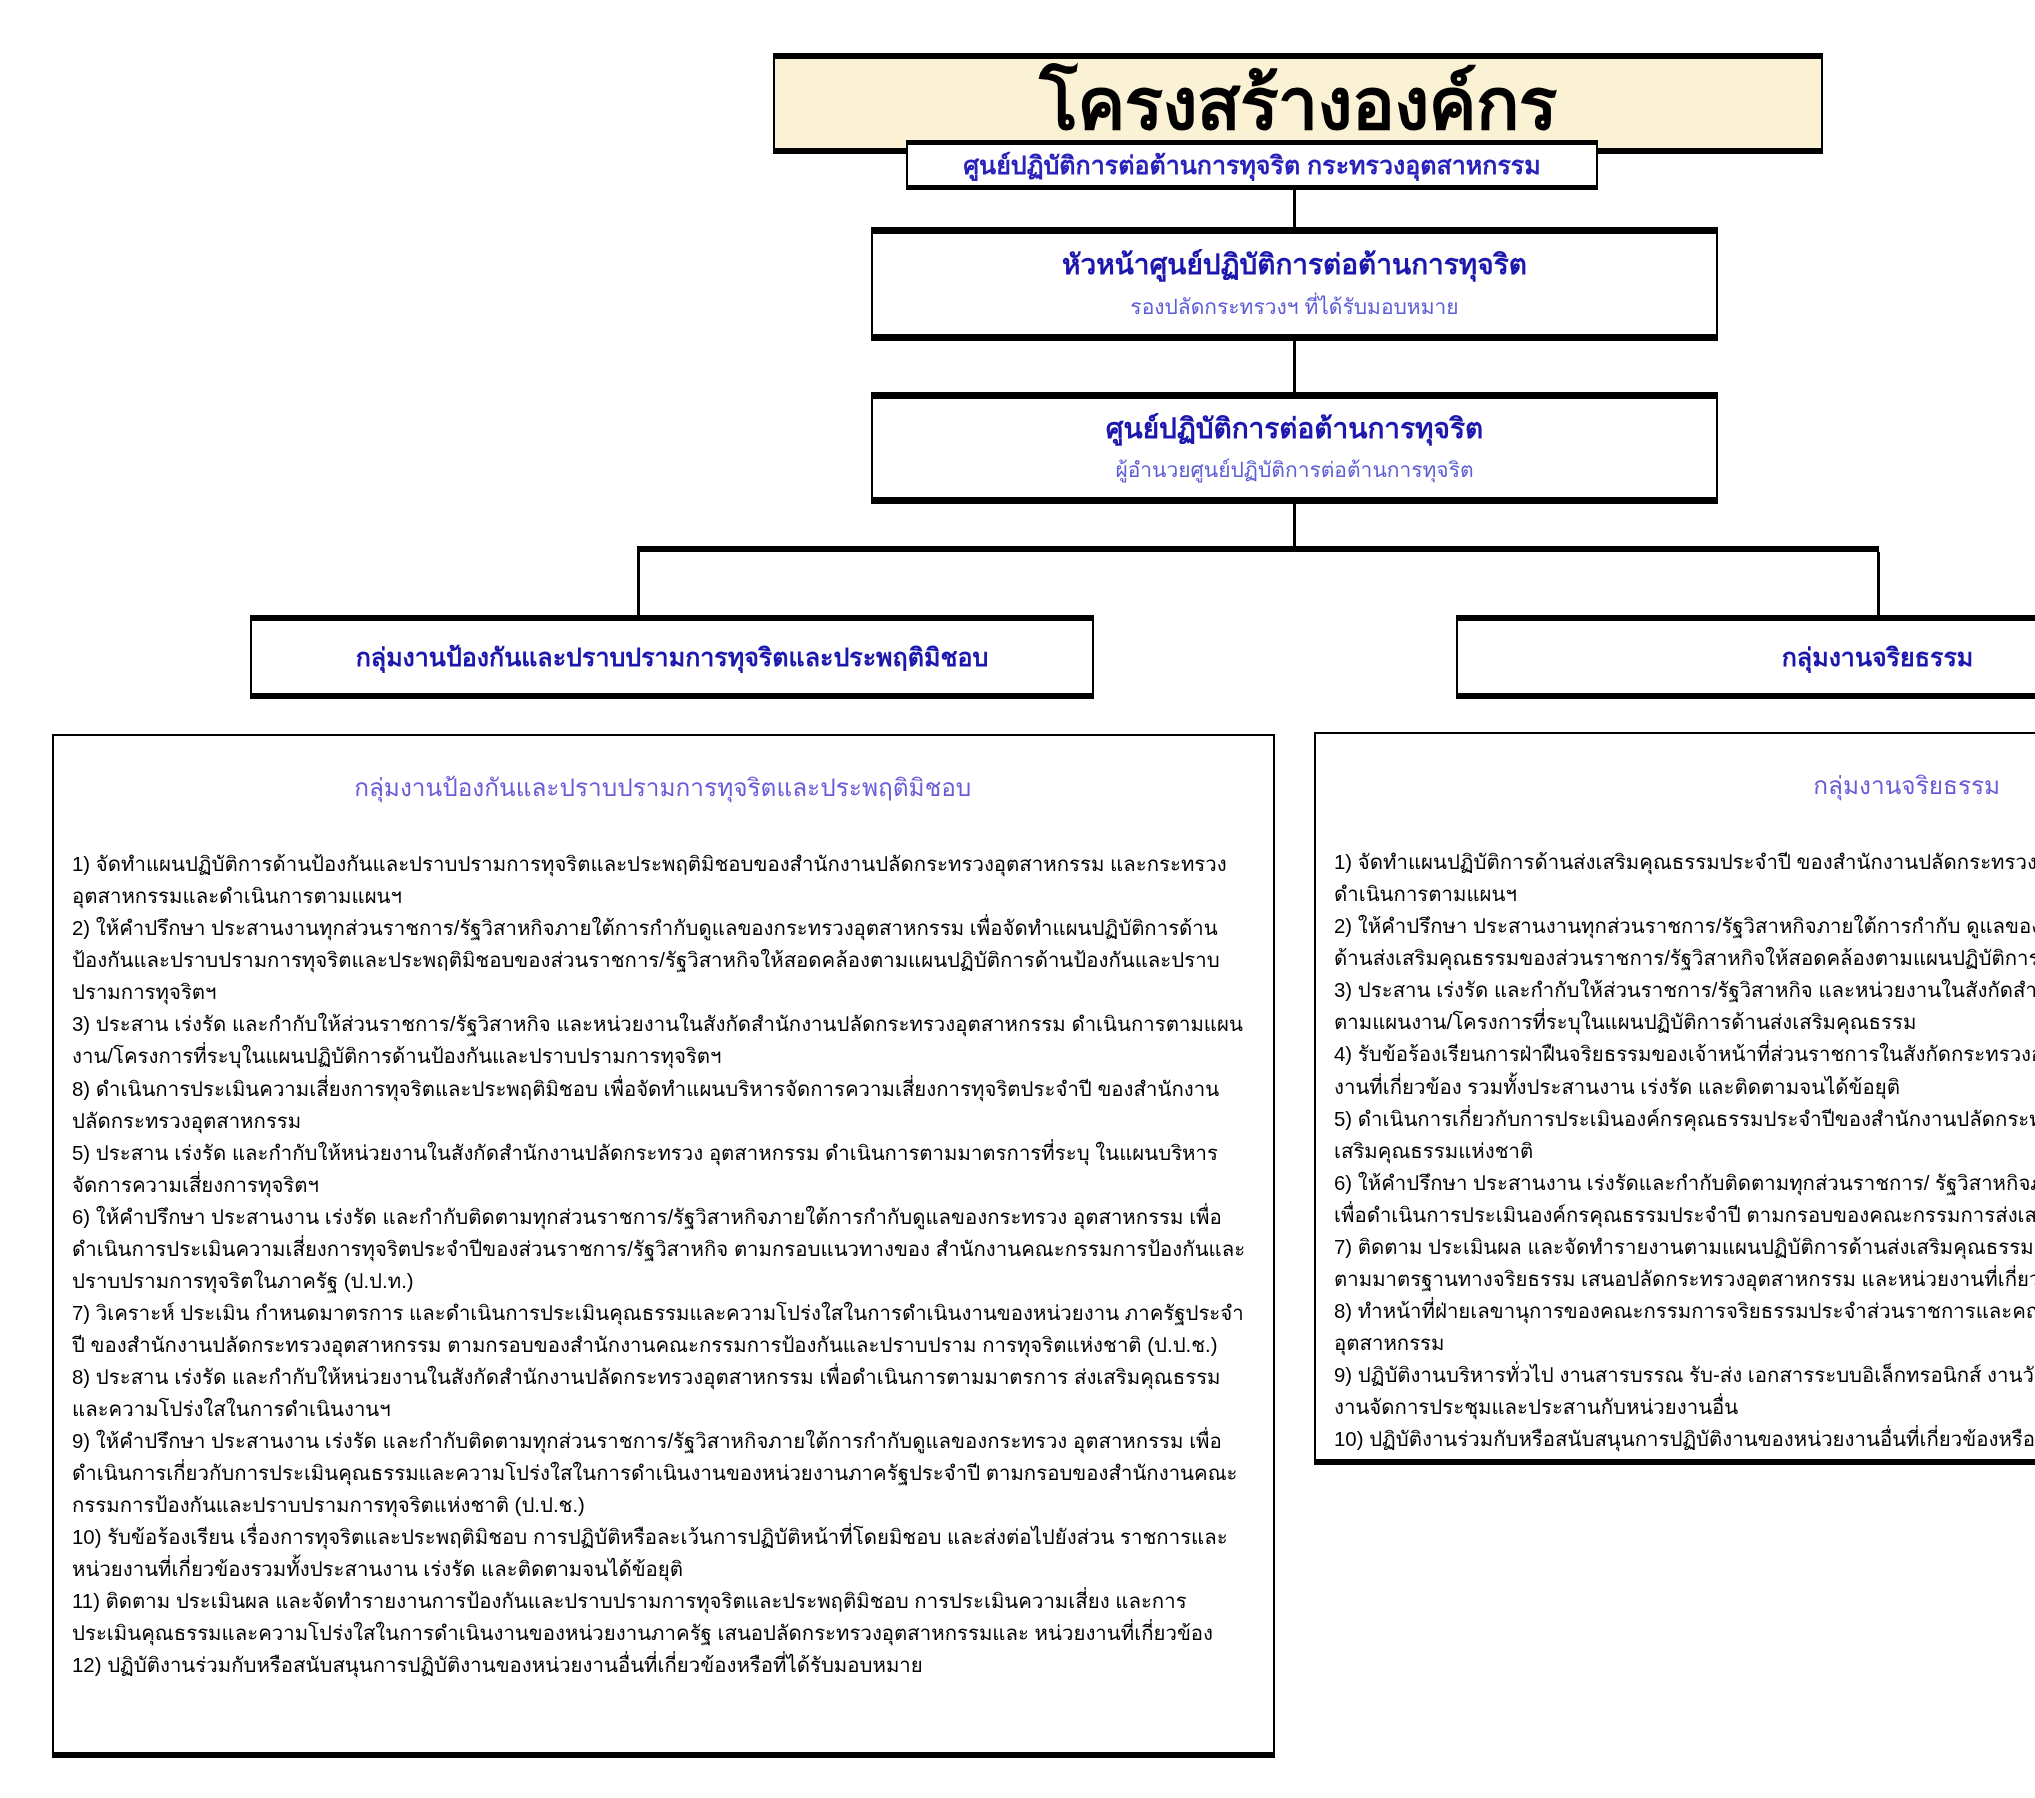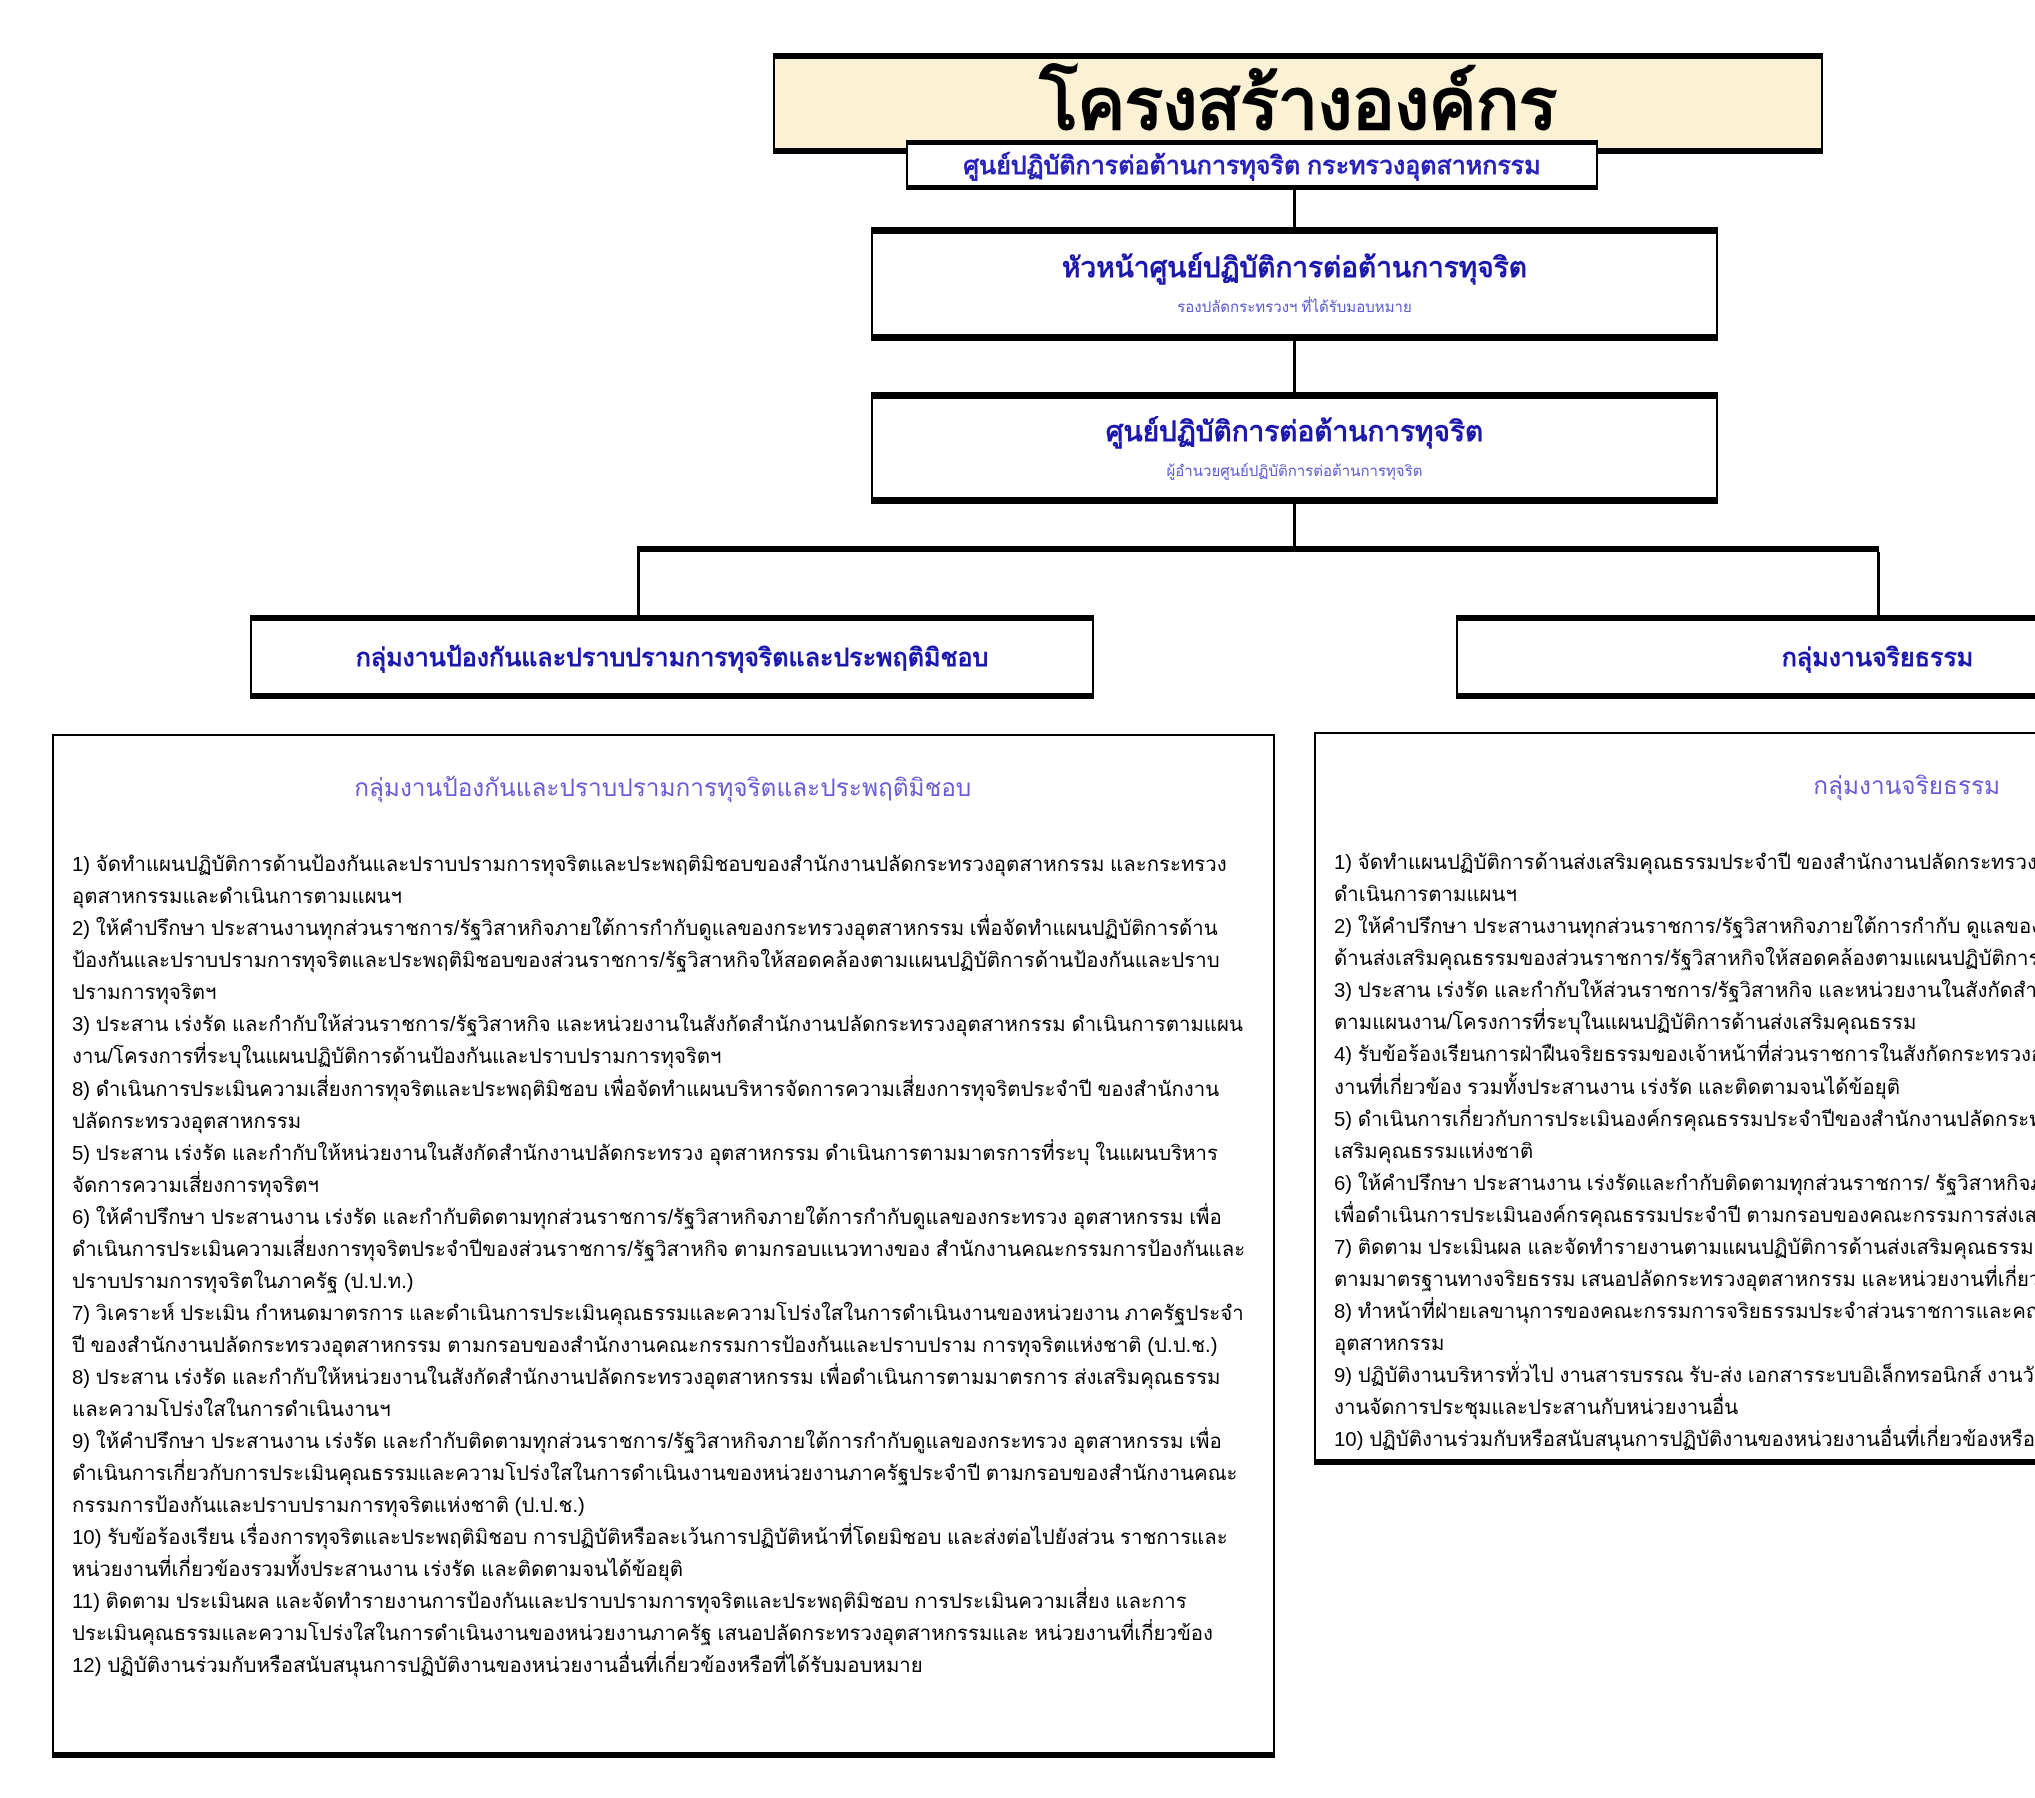--- a/index.html
+++ b/index.html
@@ -41,23 +41,23 @@
   
   .node {
     left: 871px; width: 847px;
     background: #fff;
     border: 2.4px solid #000;
     border-top-width: 7.3px; border-bottom-width: 7.3px;
     display: flex; flex-direction: column; align-items: center; justify-content: center;
     gap: 17px; text-align: center;
   }
   .node-head   { top: 227px;  height: 114px; }
-  .node-center { top: 392px;  height: 112px; }
+  .node-center { top: 392px;  height: 112px; font-family: Liberation Serif, serif; }
   .node-title    { font-size: 28px; font-weight: bold; color: var(--heading-blue); line-height: 1; }
-  .node-subtitle { font-size: 15px; color: var(--subtitle-blue); line-height: 1; text-align: center; }
+  .node-subtitle { font-size: 21px; color: var(--subtitle-blue); line-height: 1; text-align: center; }
 
   .branch {
     top: 615px; height: 84px;
     background: #fff;
     border: 2.4px solid #000;
     border-top-width: 6.1px; border-bottom-width: 6.1px;
     display: flex; align-items: center; justify-content: center; text-align: center;
   }
   .branch-left  { left: 250px;  width: 844px; }
   .branch-right { left: 1456px; width: 843px; }

